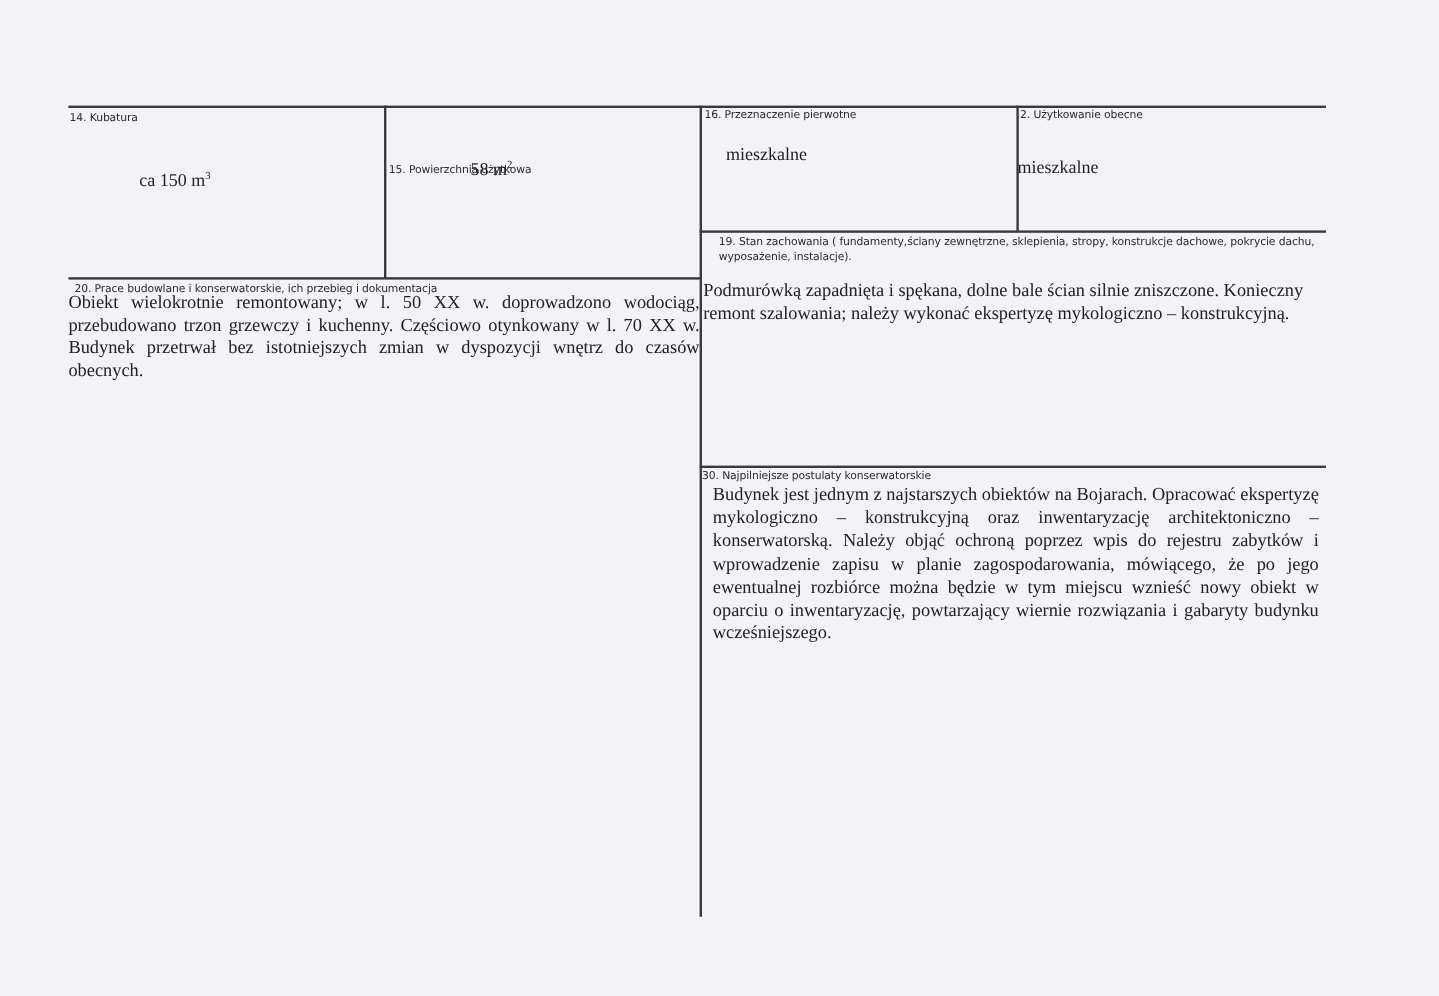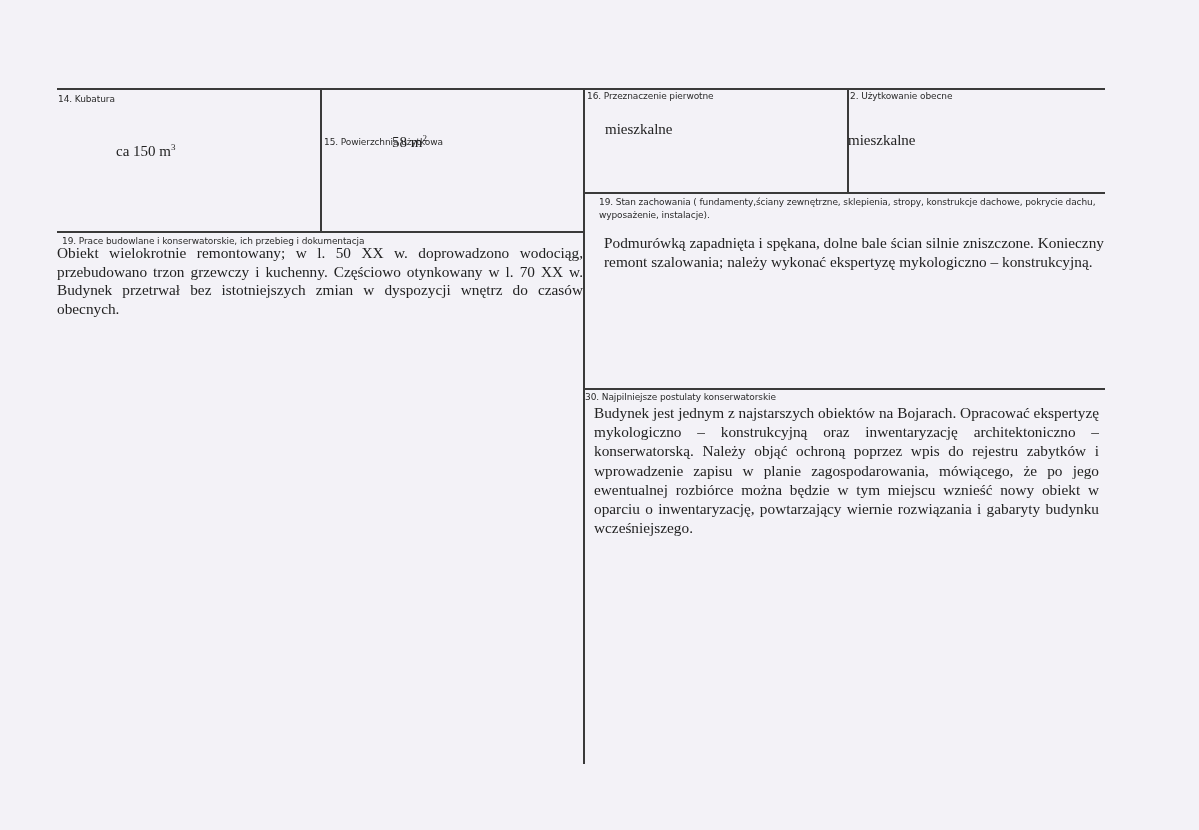--- a/index.html
+++ b/index.html
@@ -54,25 +54,25 @@
   <div class="label" style="left:587px; top:91px;">16. Przeznaczenie pierwotne</div>
   <div class="value" style="left:605px; top:121px;">mieszkalne</div>
 </div>
 
 <div>
   <div class="label" style="left:850px; top:91px;">2. Użytkowanie obecne</div>
   <div class="value" style="left:848px; top:132px;">mieszkalne</div>
 </div>
 
 <div>
-  <div class="label" style="left:62px; top:236px;">19. Prace budowlane i konserwatorskie, ich przebieg i dokumentacja</div>
+  <div class="label" style="left:62px; top:236px;">20. Prace budowlane i konserwatorskie, ich przebieg i dokumentacja</div>
   <div class="para" style="left:57px; top:244px; width:526px;">Obiekt wielokrotnie remontowany;  w l. 50 XX w.  doprowadzono wodociąg, przebudowano trzon grzewczy i kuchenny. Częściowo otynkowany w l. 70 XX w. Budynek przetrwał bez istotniejszych zmian w dyspozycji wnętrz do czasów obecnych.</div>
 </div>
 
 <div>
   <div class="label wrap" style="left:586px; top:196px; width:510px;margin-left:13px;">19. Stan zachowania ( fundamenty,ściany zewnętrzne, sklepienia, stropy, konstrukcje dachowe, pokrycie dachu, wyposażenie, instalacje).</div>
-  <div class="para left" style="left:586px; top:234px; width:515px;margin-left:18px;">Podmurówką zapadnięta i spękana, dolne bale ścian silnie zniszczone. Konieczny remont szalowania; należy wykonać ekspertyzę mykologiczno – konstrukcyjną.</div>
+  <div class="para left" style="left:586px; top:234px; width:515px;">Podmurówką zapadnięta i spękana, dolne bale ścian silnie zniszczone. Konieczny remont szalowania; należy wykonać ekspertyzę mykologiczno – konstrukcyjną.</div>
 </div>
 
 <div>
   <div class="label" style="left:585px; top:392px;">30. Najpilniejsze postulaty konserwatorskie</div>
   <div class="para" style="left:594px; top:403px; width:505px; line-height:19.2px;">Budynek jest jednym z najstarszych obiektów na Bojarach. Opracować ekspertyzę mykologiczno – konstrukcyjną oraz inwentaryzację architektoniczno – konserwatorską. Należy objąć ochroną poprzez wpis do rejestru zabytków i wprowadzenie zapisu w planie zagospodarowania, mówiącego, że po jego ewentualnej rozbiórce można będzie w tym miejscu wznieść nowy obiekt w oparciu o inwentaryzację, powtarzający wiernie rozwiązania i gabaryty budynku wcześniejszego.</div>
 </div>
 
 </body></html>

